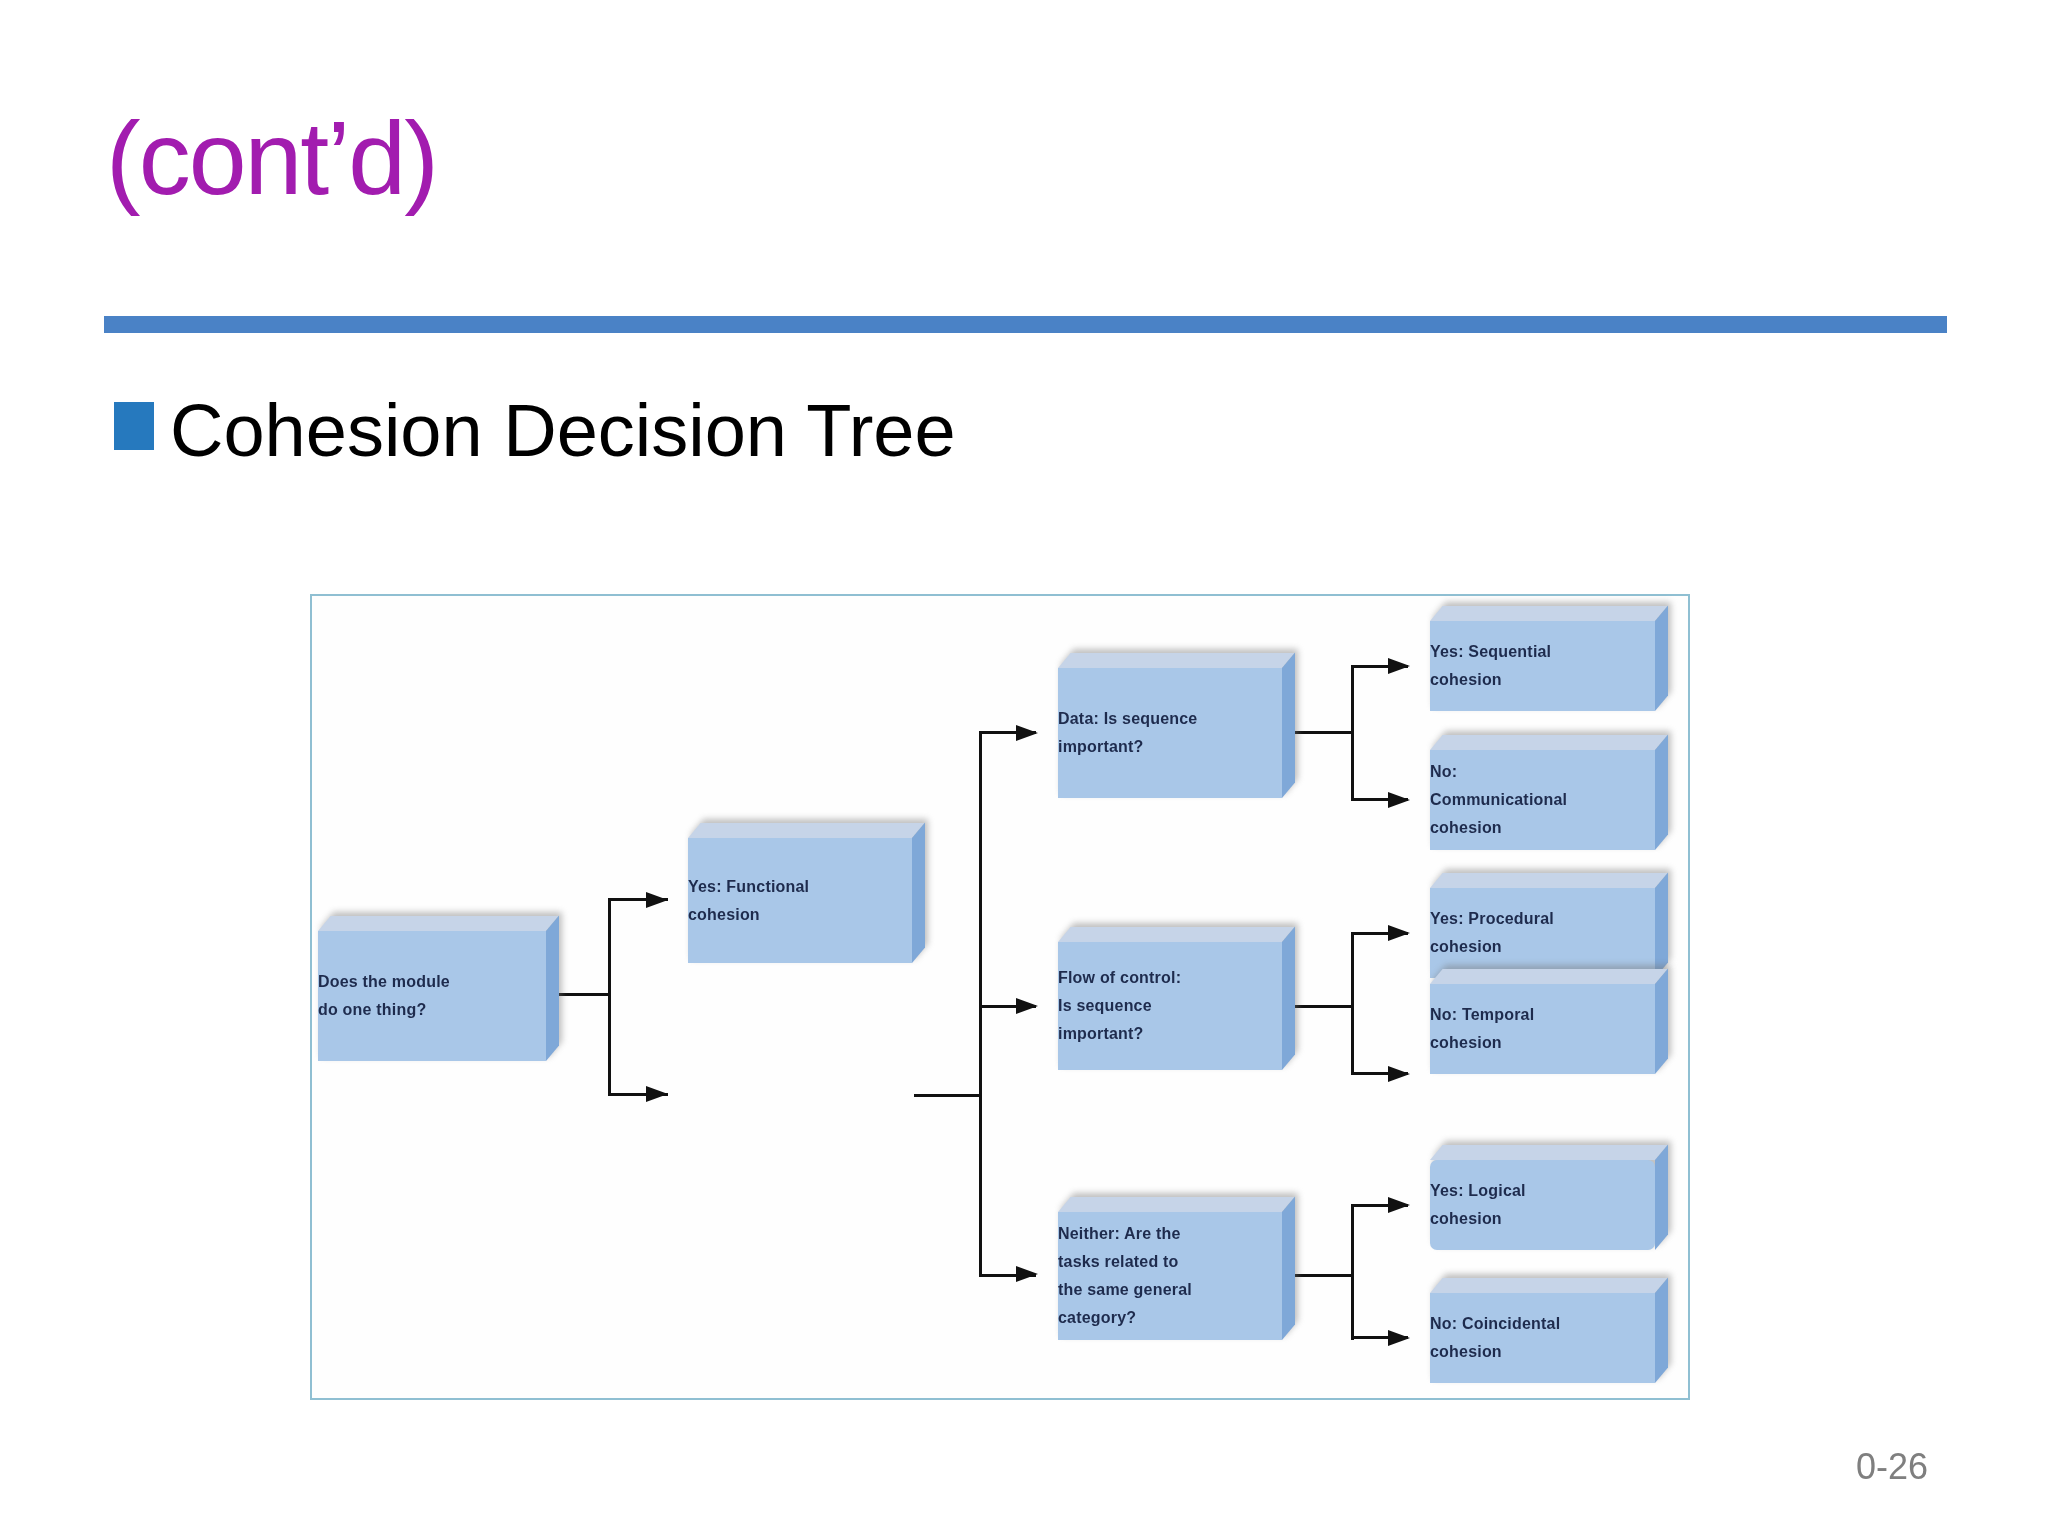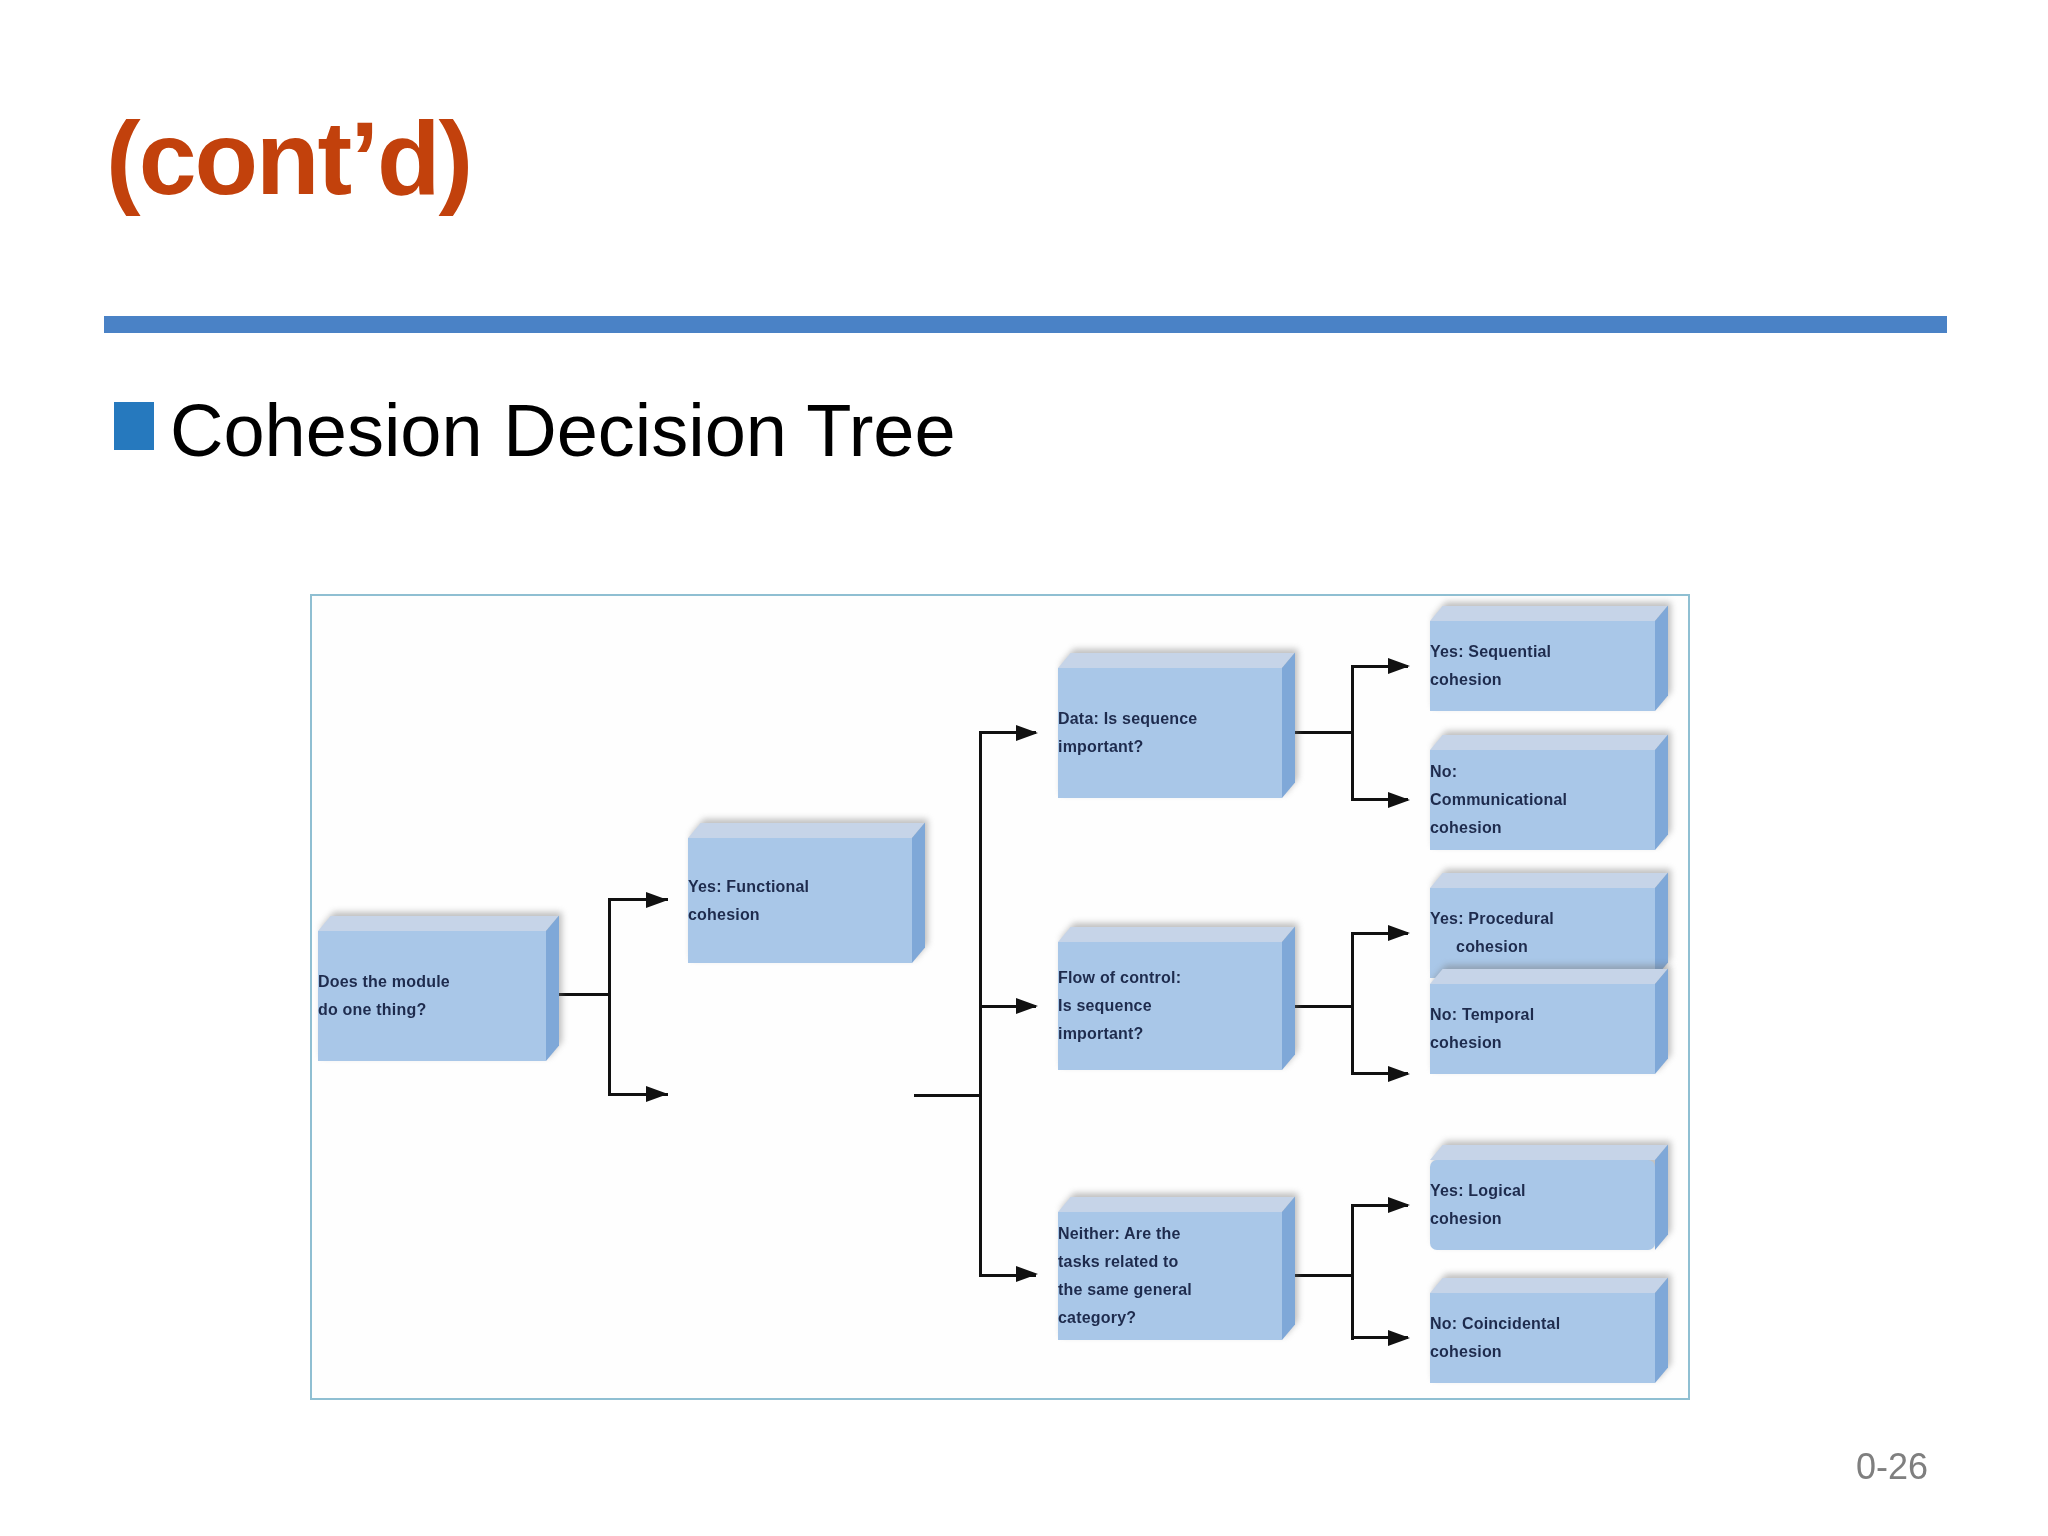--- a/index.html
+++ b/index.html
@@ -5,22 +5,22 @@
   :root{
     --face:#A9C7E8; --top:#C6D4E8; --side:#7FA8D8; --ntext:#1E2B4D;
     --conn:#111111; --frame:#8FBFD2; --rule:#4A82C6; --bullet:#2679BE; --pgnum:#7F7F7F;
   }
   html,body{margin:0;padding:0;background:#ffffff;}
   .slide{
     position:relative;width:2048px;height:1536px;background:#ffffff;overflow:hidden;
     font-family:"Liberation Sans",sans-serif;
   }
   .title{
-    position:absolute;left:106px;top:88px;font-size:104px;font-weight:700;
-    letter-spacing:-2px;color:#c2410c;line-height:1.35;
+    position:absolute;left:106px;top:88px;font-size:104px;font-weight:400;
+    letter-spacing:-2px;color:#a21caf;line-height:1.35;
   }
   .rule{
     position:absolute;left:104px;top:316px;width:1843px;height:17px;background:var(--rule);
   }
   .bullet-row{
     position:absolute;left:114px;top:390px;display:flex;align-items:flex-start;
   }
   .bullet-square{
     width:40px;height:48px;background:var(--bullet);margin-top:12px;flex:0 0 auto;
   }
@@ -130,21 +130,21 @@
       </div>
       <div class="node3d" style="left: 1430px; top: 621px; width: 225px; height: 90px;">
         <span class="node-label">Yes: Sequential
 cohesion</span>
       </div>
       <div class="node3d" style="left: 1430px; top: 750px; width: 225px; height: 100px;">
         <span class="node-label">No:
 Communicational
 cohesion</span>
       </div>
-      <div class="node3d" style="left: 1430px; top: 888px; width: 225px; height: 90px; text-align: center;">
+      <div class="node3d" style="left: 1430px; top: 888px; width: 225px; height: 90px;">
         <span class="node-label">Yes: Procedural
 cohesion</span>
       </div>
       <div class="node3d" style="left: 1430px; top: 984px; width: 225px; height: 90px;">
         <span class="node-label">No: Temporal
 cohesion</span>
       </div>
       <div class="node3d" style="left: 1430px; top: 1160px; width: 225px; height: 90px; border-radius: 7px;">
         <span class="node-label">Yes: Logical
 cohesion</span>

